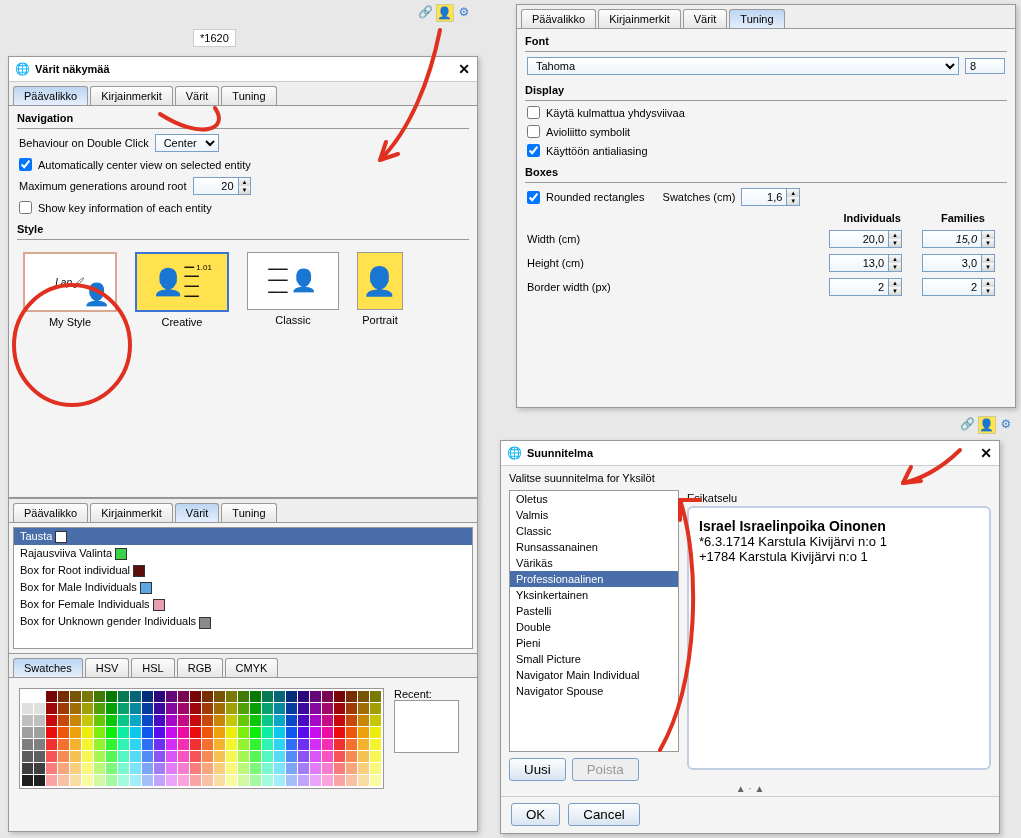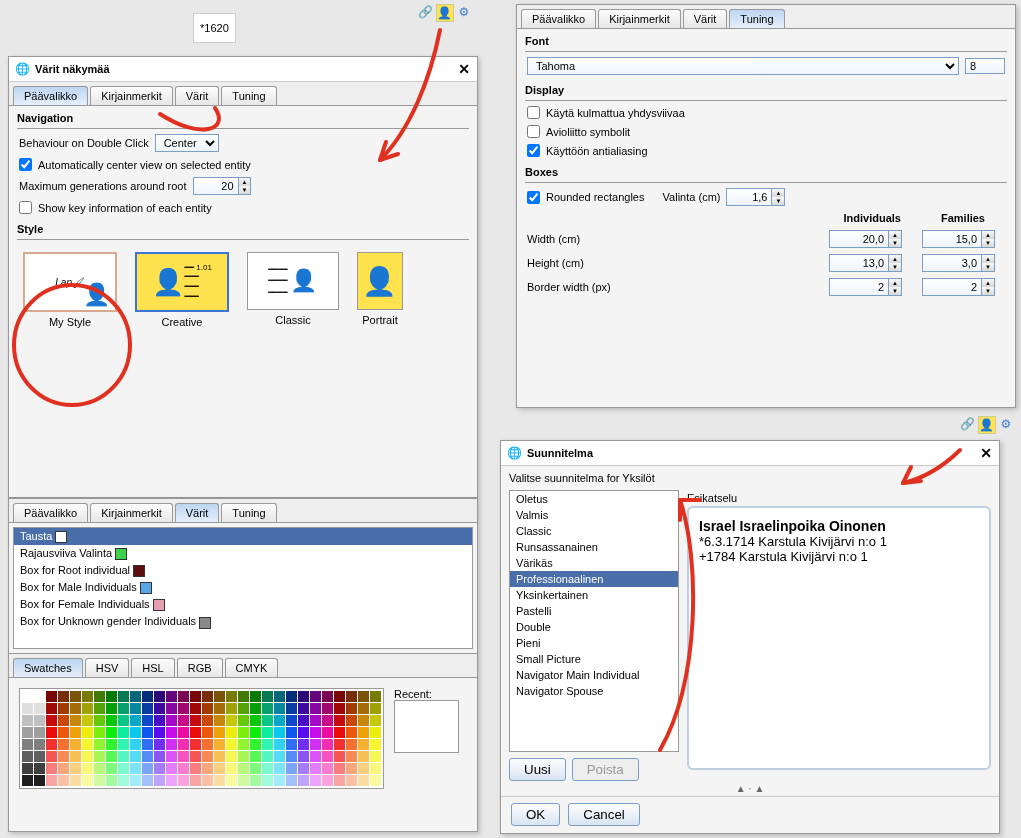--- a/index.html
+++ b/index.html
@@ -25,21 +25,21 @@
 .style-thumb.portrait{background:#ffe24d;width:44px;height:56px}
 .btn{padding:3px 14px;border:1px solid #7a9fc6;background:linear-gradient(#fdfdfd,#d8e4f2);border-radius:3px;cursor:pointer}
 .btn:disabled{color:#999;background:#eee}
 .listbox{border:1px solid #999;background:#fff;overflow:auto}
 .listbox div{padding:2px 6px;cursor:pointer}
 .listbox div.sel{background:#4a6ea9;color:#fff}
 .swatch-grid{display:grid;grid-template-columns:repeat(30,11px);grid-auto-rows:11px;gap:1px;border:1px solid #999;padding:2px;background:#fff}
 .swatch-grid span{background:var(--c)}
 .tiny-icon{width:16px;height:16px;display:inline-flex;align-items:center;justify-content:center;font-size:12px}
 .toolbar-icons{position:absolute;display:flex;gap:2px}
-.docstub{position:absolute;left:193px;top:13px;background:#fff;border:1px solid #ccc;padding:8px 6px;font-size:11px}
+.docstub{position:absolute;left:193px;top:29px;background:#fff;border:1px solid #ccc;padding:2px 6px;font-size:11px}
 .preview{border:2px solid #bfcfe1;border-radius:6px;background:#fff;padding:10px;height:240px;font-size:13px}
 hr.sep{border:none;border-top:1px solid #999;margin:2px 8px}
 .anno{position:absolute;pointer-events:none}
 .color-chip{display:inline-block;width:10px;height:10px;border:1px solid #333;vertical-align:middle}
 </style>
 </head>
 <body>
 
 <div class="toolbar-icons" style="left:418px;top:4px">
   <span class="tiny-icon">🔗</span>
@@ -430,21 +430,21 @@
       <input type="checkbox" style="">
       <span>Avioliitto symbolit</span>
     </div>
   <div class="row">
       <input type="checkbox" checked="" style="">
       <span>Käyttöön antialiasing</span>
     </div>
   <div class="section-head">Boxes</div>
   <hr class="sep">
   <div class="row"><input type="checkbox" checked="" style=""><span>Rounded rectangles</span>
-    &nbsp;&nbsp;<span>Valinta (cm)</span>
+    &nbsp;&nbsp;<span>Swatches (cm)</span>
     <span class="spinner">
         <input type="text" value="1,6" style="">
         <span class="sb">
           <span>▲</span>
           <span>▼</span>
         </span>
       </span>
   </div>
   <div class="row" style="justify-content:flex-end;gap:40px;padding-right:30px">
     <b>Individuals</b>
@@ -454,21 +454,21 @@
     <span>Width (cm)</span>
     <span style="display:flex;gap:20px">
       <span class="spinner">
           <input type="text" style="width: 50px;" value="20,0">
           <span class="sb">
             <span>▲</span>
             <span>▼</span>
           </span>
         </span>
       <span class="spinner">
-          <input type="text" style="width: 50px;" value="15,0">
+          <input type="text" style="width: 50px; font-style: italic;" value="15,0">
           <span class="sb">
             <span>▲</span>
             <span>▼</span>
           </span>
         </span>
     </span>
   </div>
   <div class="row" style="justify-content:space-between;padding-right:20px">
     <span>Height (cm)</span>
     <span style="display:flex;gap:20px">

